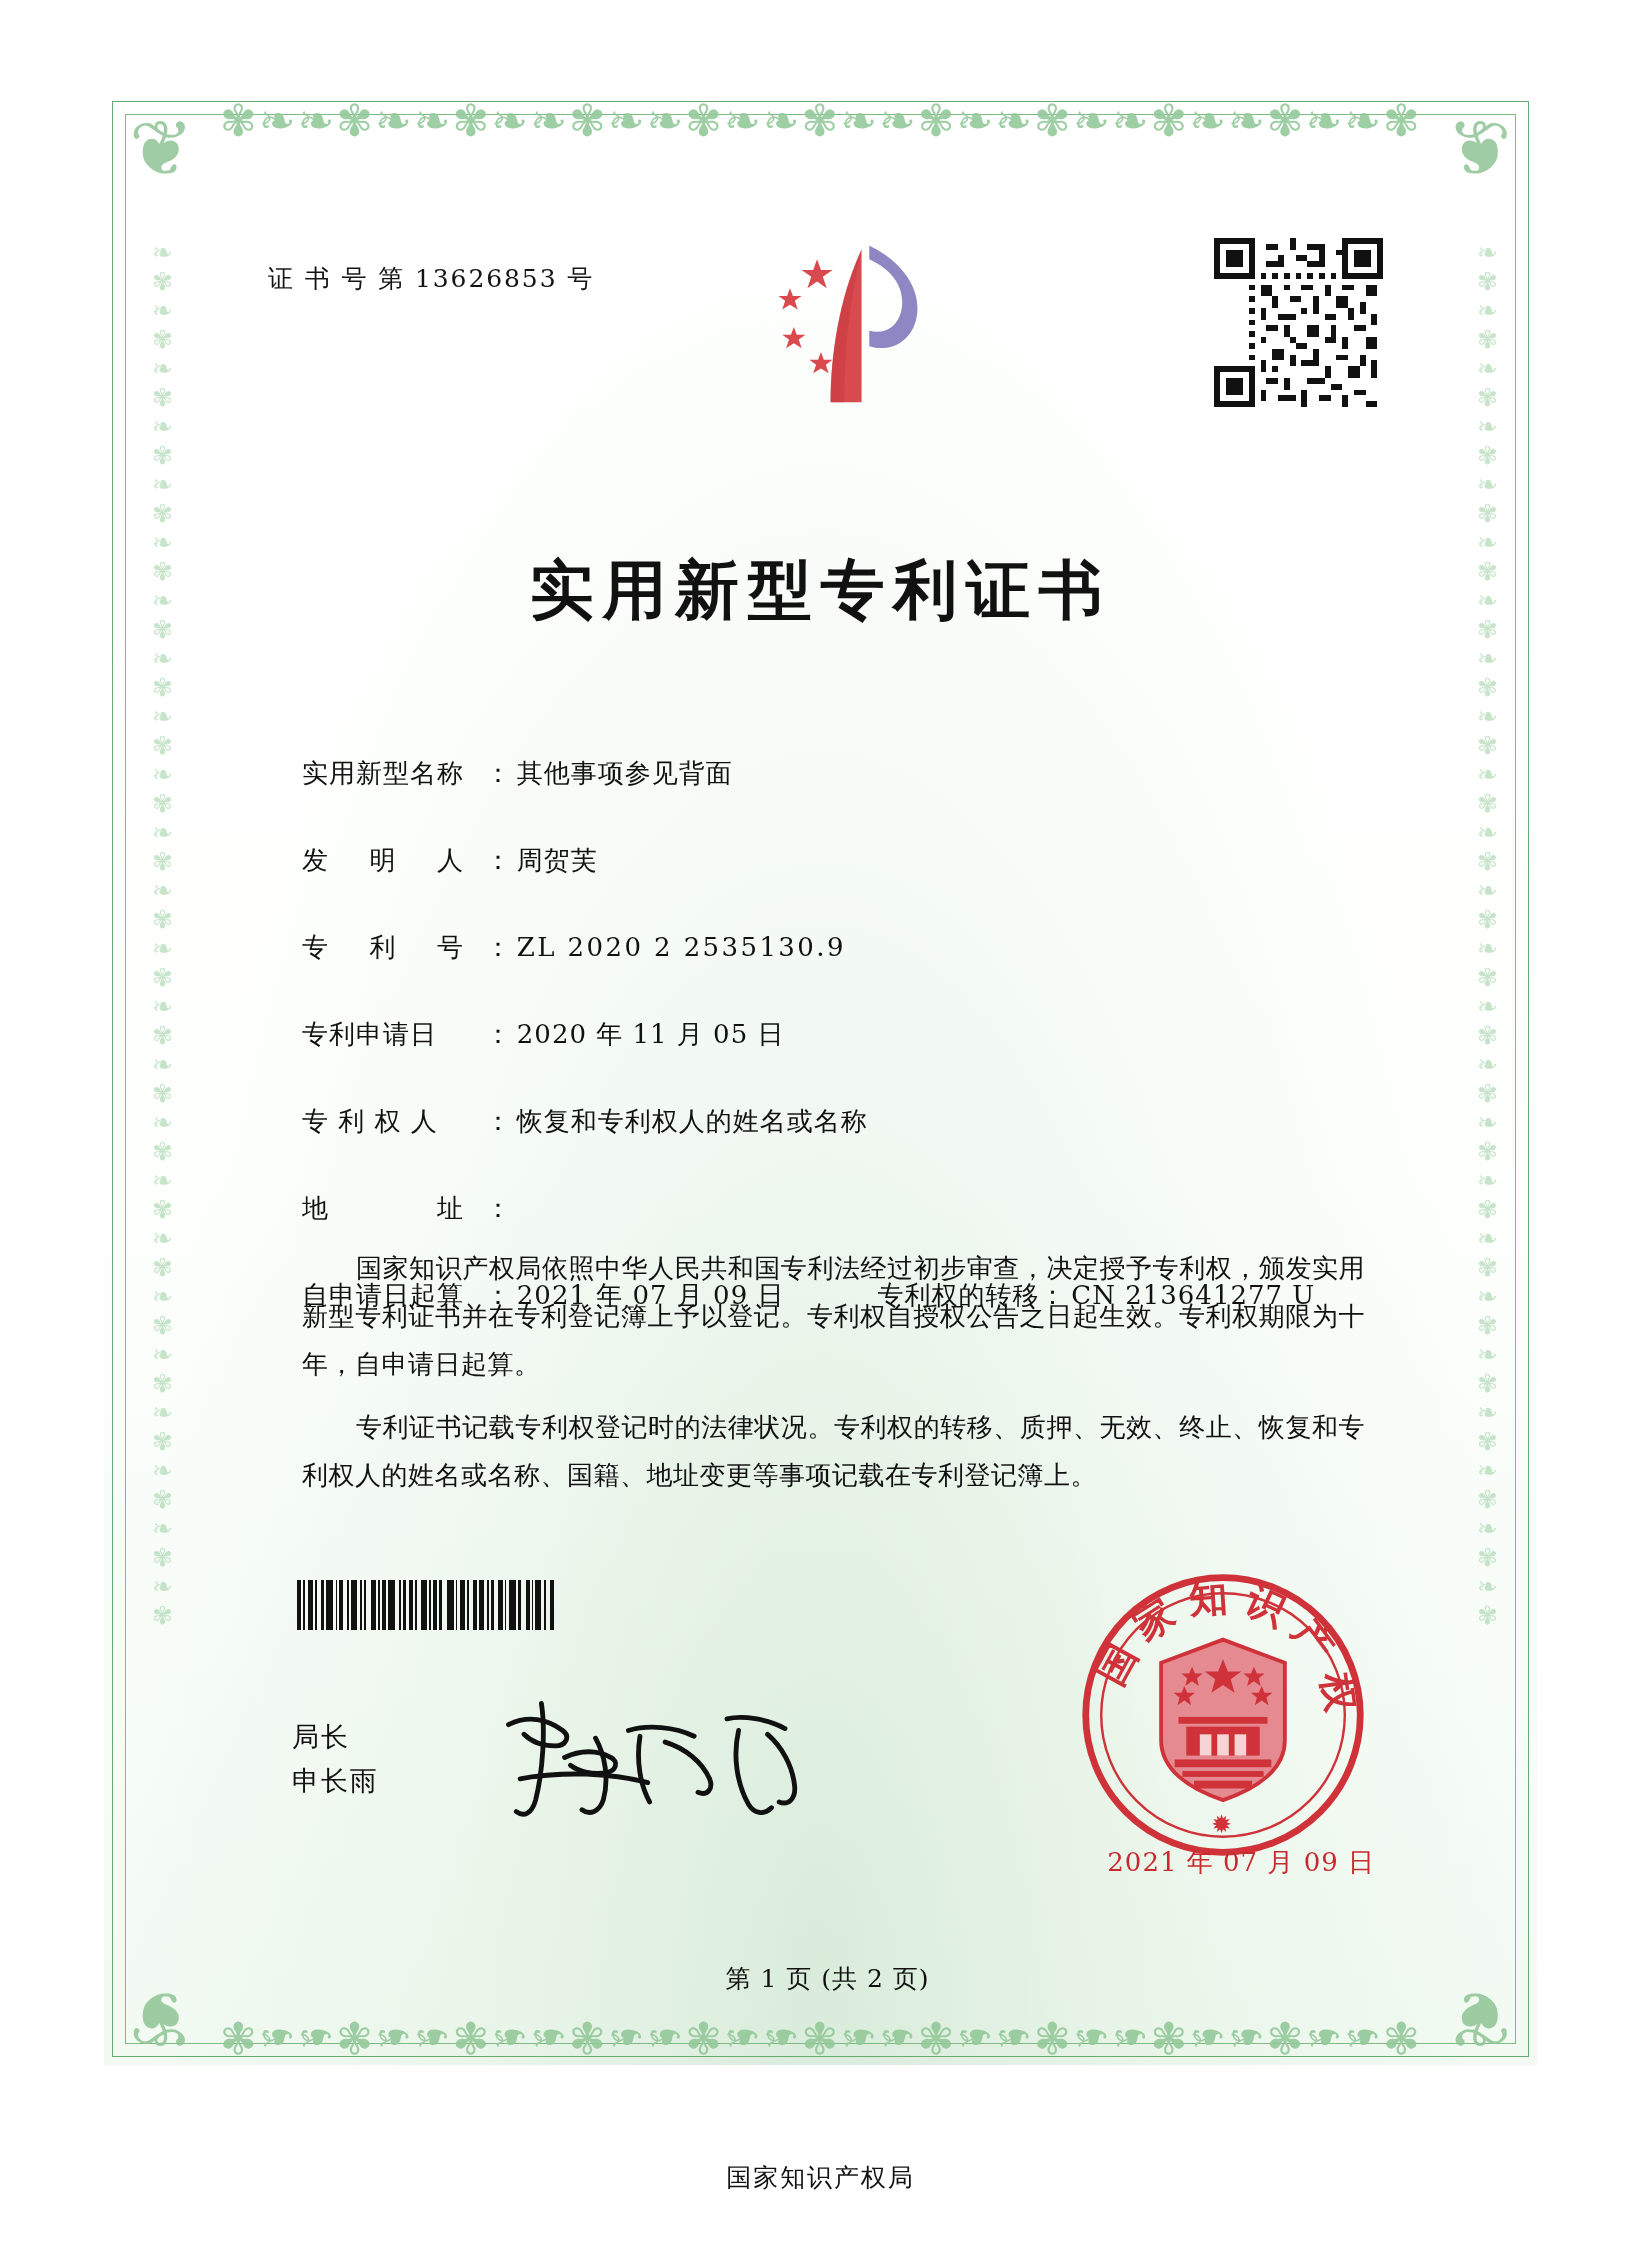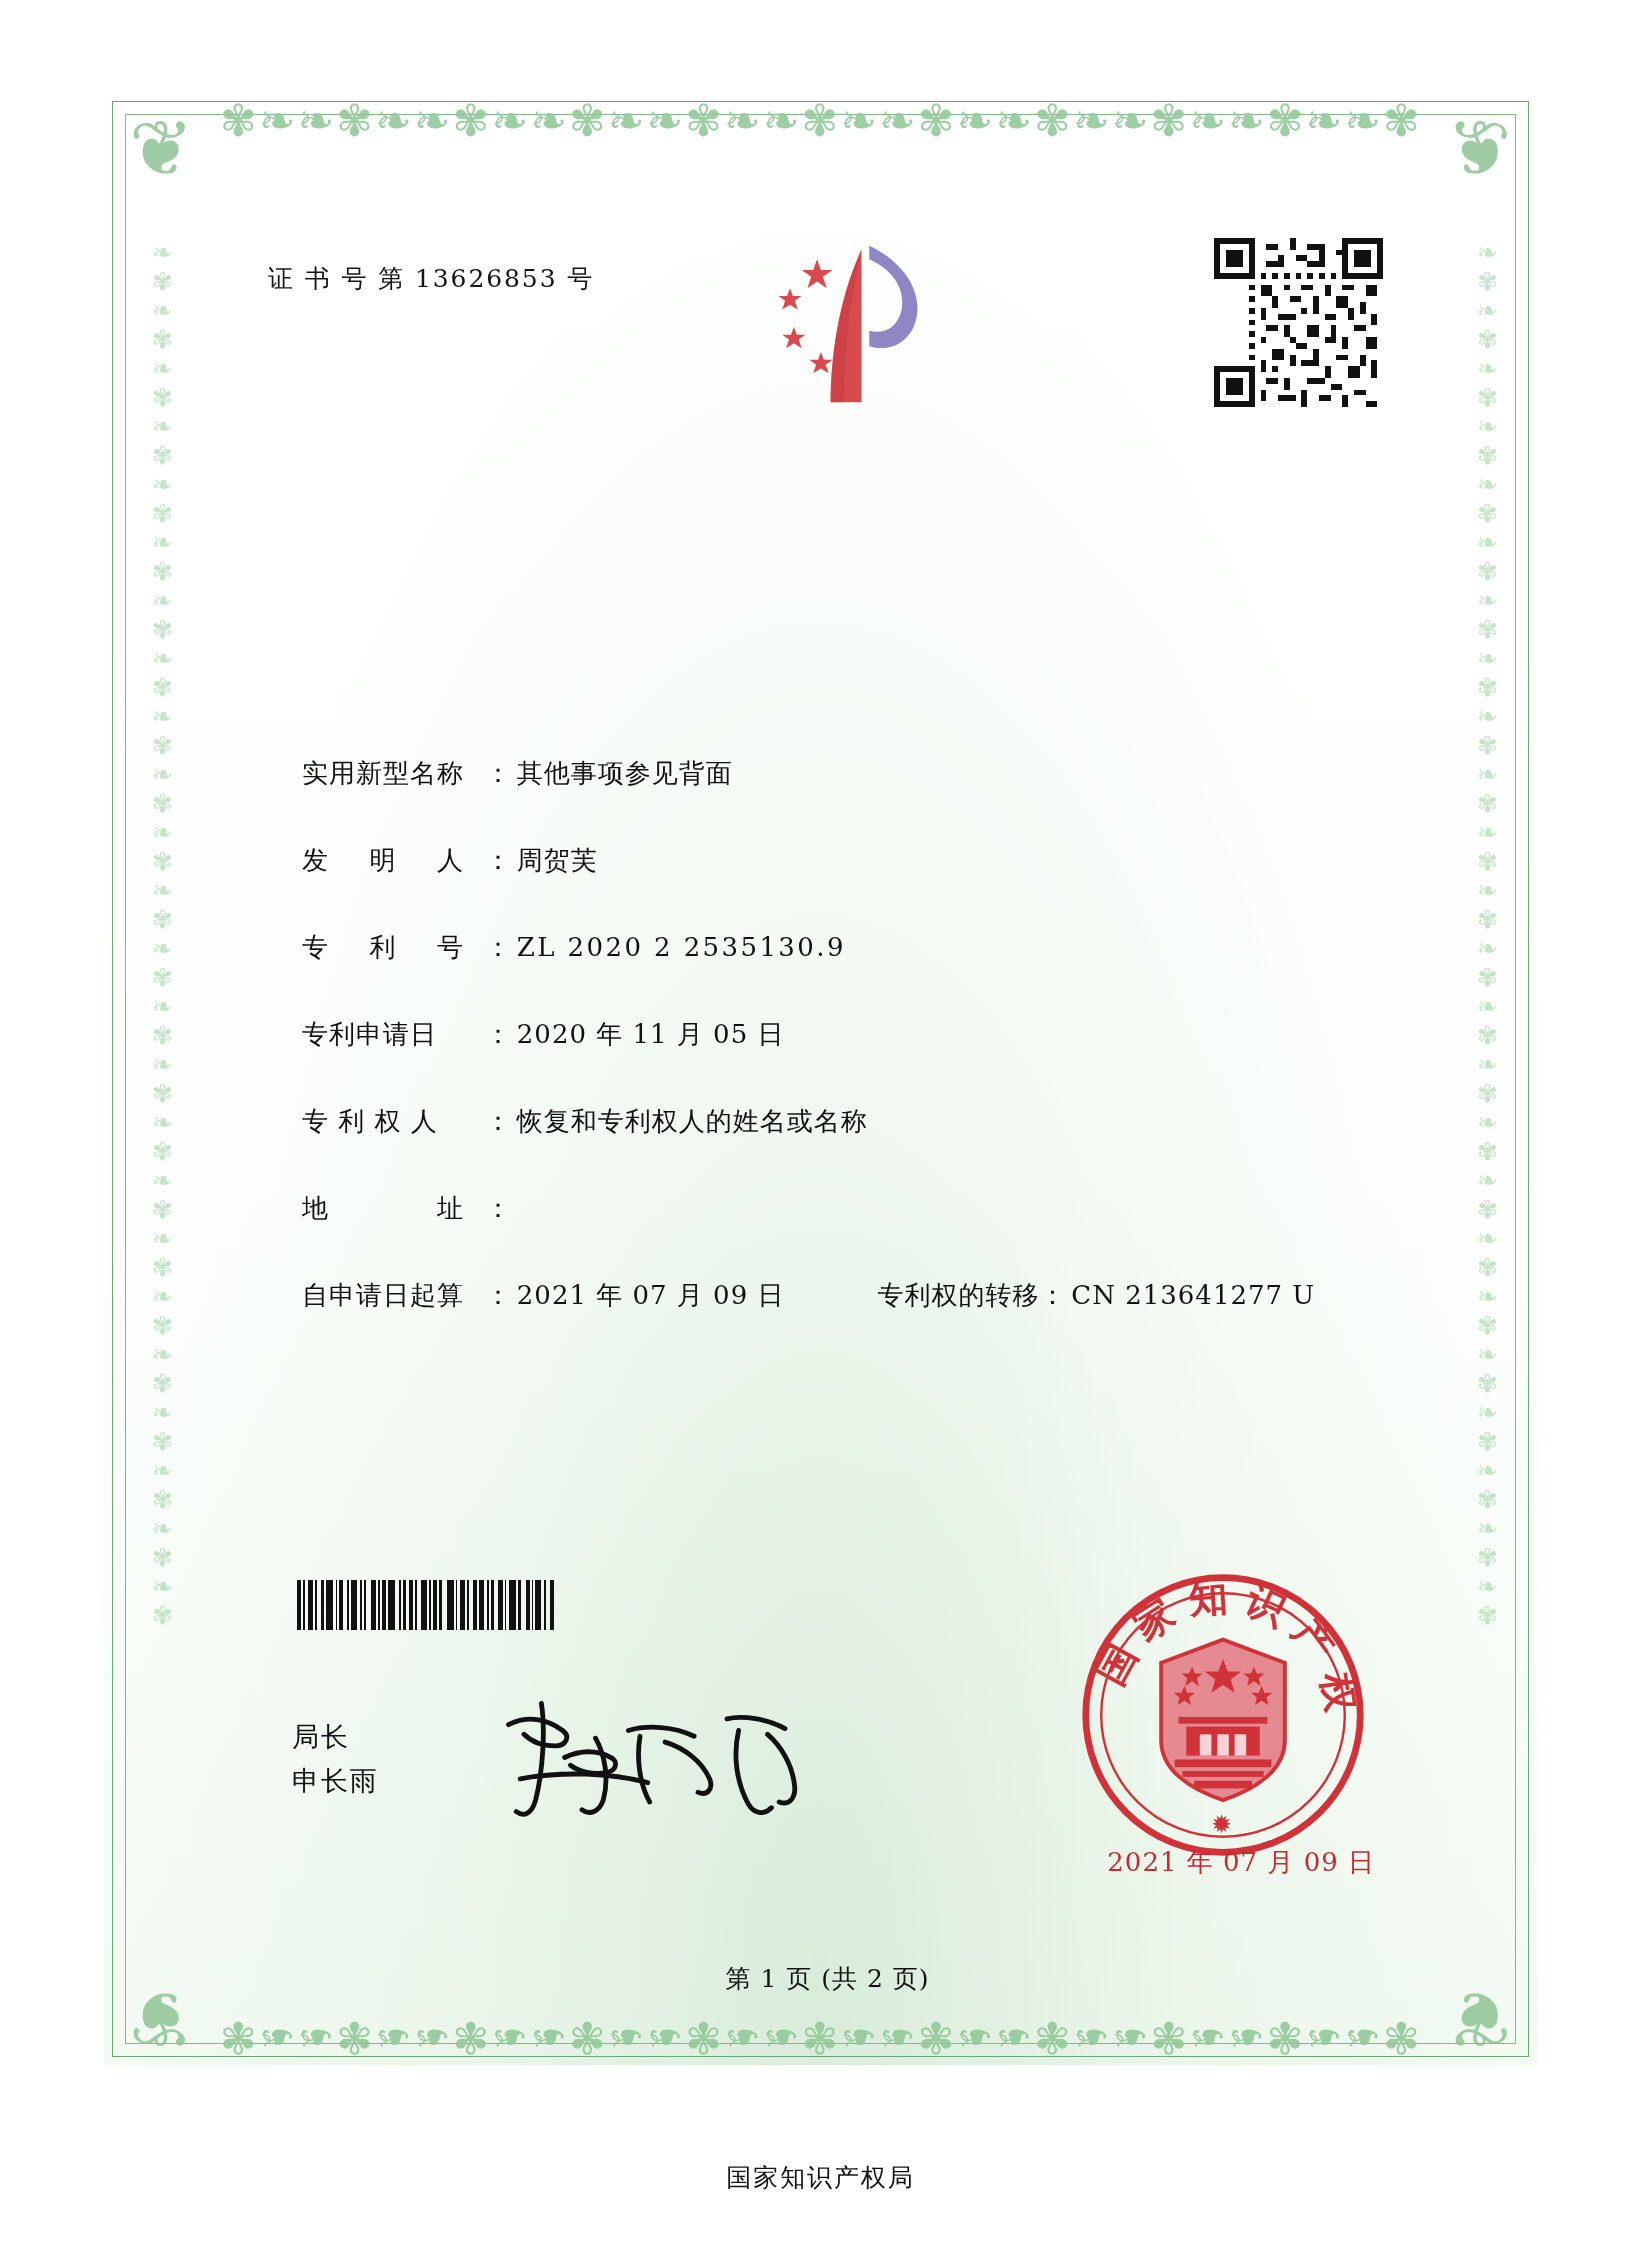--- a/index.html
+++ b/index.html
@@ -394,20 +394,21 @@
         <rect x="22" y="27" width="1" height="2"></rect>
           <rect x="26" y="28" width="2" height="1"></rect>
         <rect x="10" y="22" width="1" height="1"></rect>
           <rect x="18" y="24" width="1" height="1"></rect>
         <rect x="13" y="17" width="1" height="1"></rect>
           <rect x="21" y="2" width="1" height="1"></rect>
       </g>
     </svg>
   </div>
 
+  <div class="cert-title">实用新型专利证书</div>
 
   <div class="fields">
 
     <div class="field-row">
       <span class="field-label">实用新型名称</span>
       <span class="field-colon">：</span>
       <span class="field-value">其他事项参见背面</span>
     </div>
 
     <div class="field-row">
@@ -444,20 +445,24 @@
       <span class="field-colon">：</span>
       <span class="field-value">2021 年 07 月 09 日</span>
       <span class="sub2">
         <span class="field-label">专利权的转移</span>
         <span class="field-colon">：</span>
         <span class="field-value">CN 213641277 U</span>
       </span>
     </div>
   </div>
 
+  <div class="paras">
+    <p>国家知识产权局依照中华人民共和国专利法经过初步审查，决定授予专利权，颁发实用新型专利证书并在专利登记簿上予以登记。专利权自授权公告之日起生效。专利权期限为十年，自申请日起算。</p>
+    <p>专利证书记载专利权登记时的法律状况。专利权的转移、质押、无效、终止、恢复和专利权人的姓名或名称、国籍、地址变更等事项记载在专利登记簿上。</p>
+  </div>
 
   <div class="barcode">
     <i style="width:3.9px"></i>
       <i style="width:1.9px;background:transparent"></i>
     <i style="width:1.9px"></i>
       <i style="width:2.9px;background:transparent"></i>
     <i style="width:5.8px"></i>
       <i style="width:1.9px;background:transparent"></i>
     <i style="width:1.9px"></i>
       <i style="width:3.9px;background:transparent"></i>

